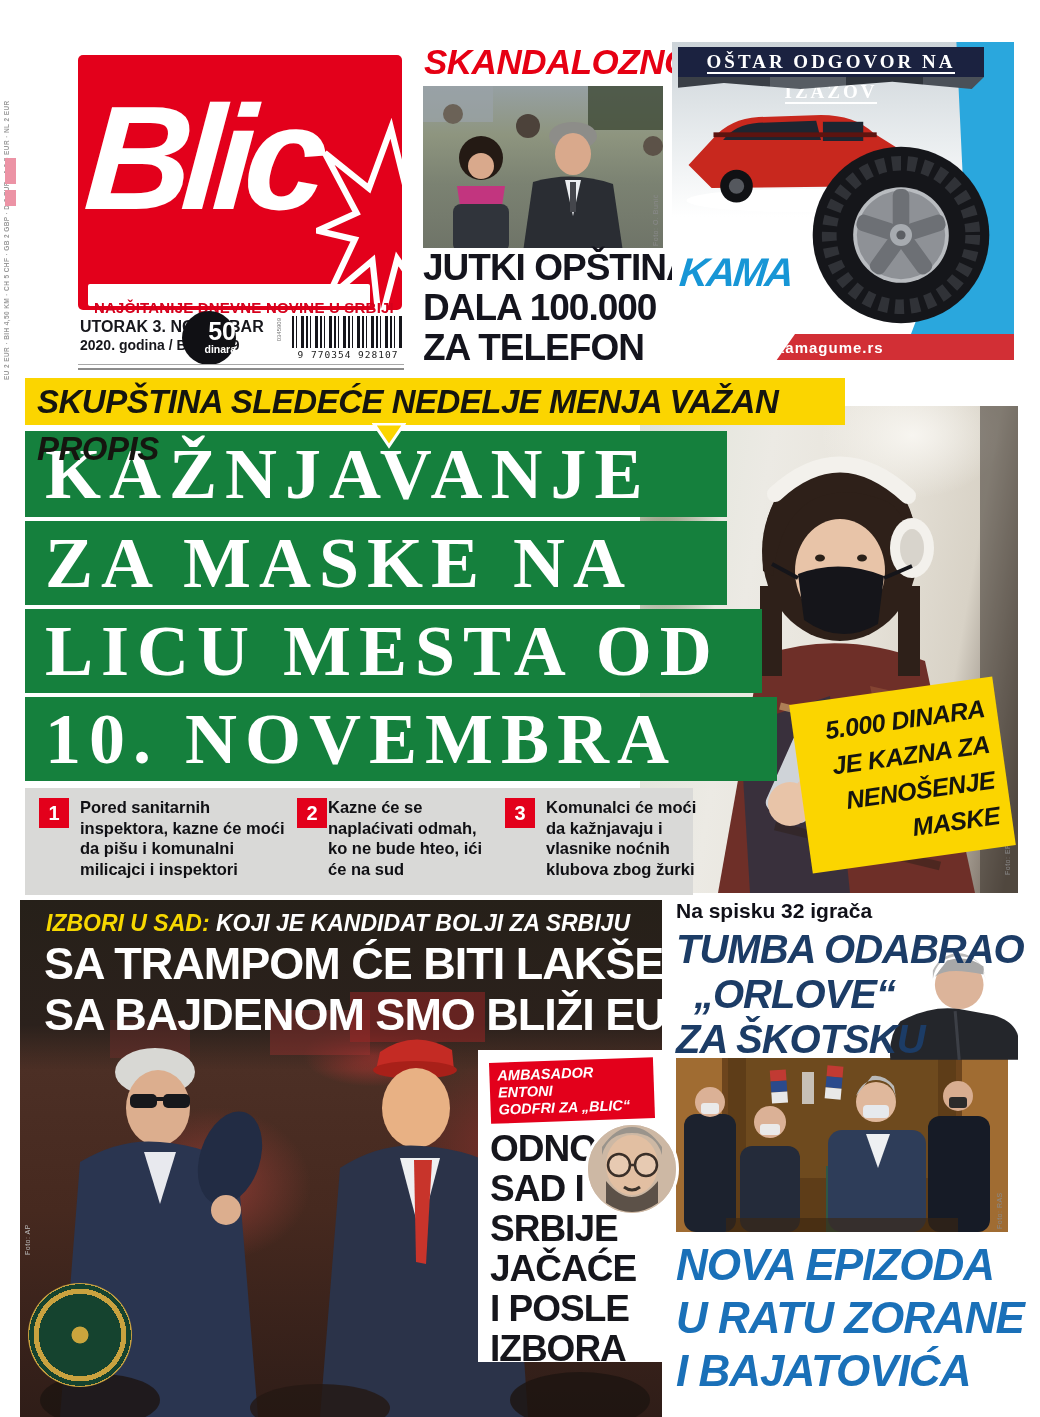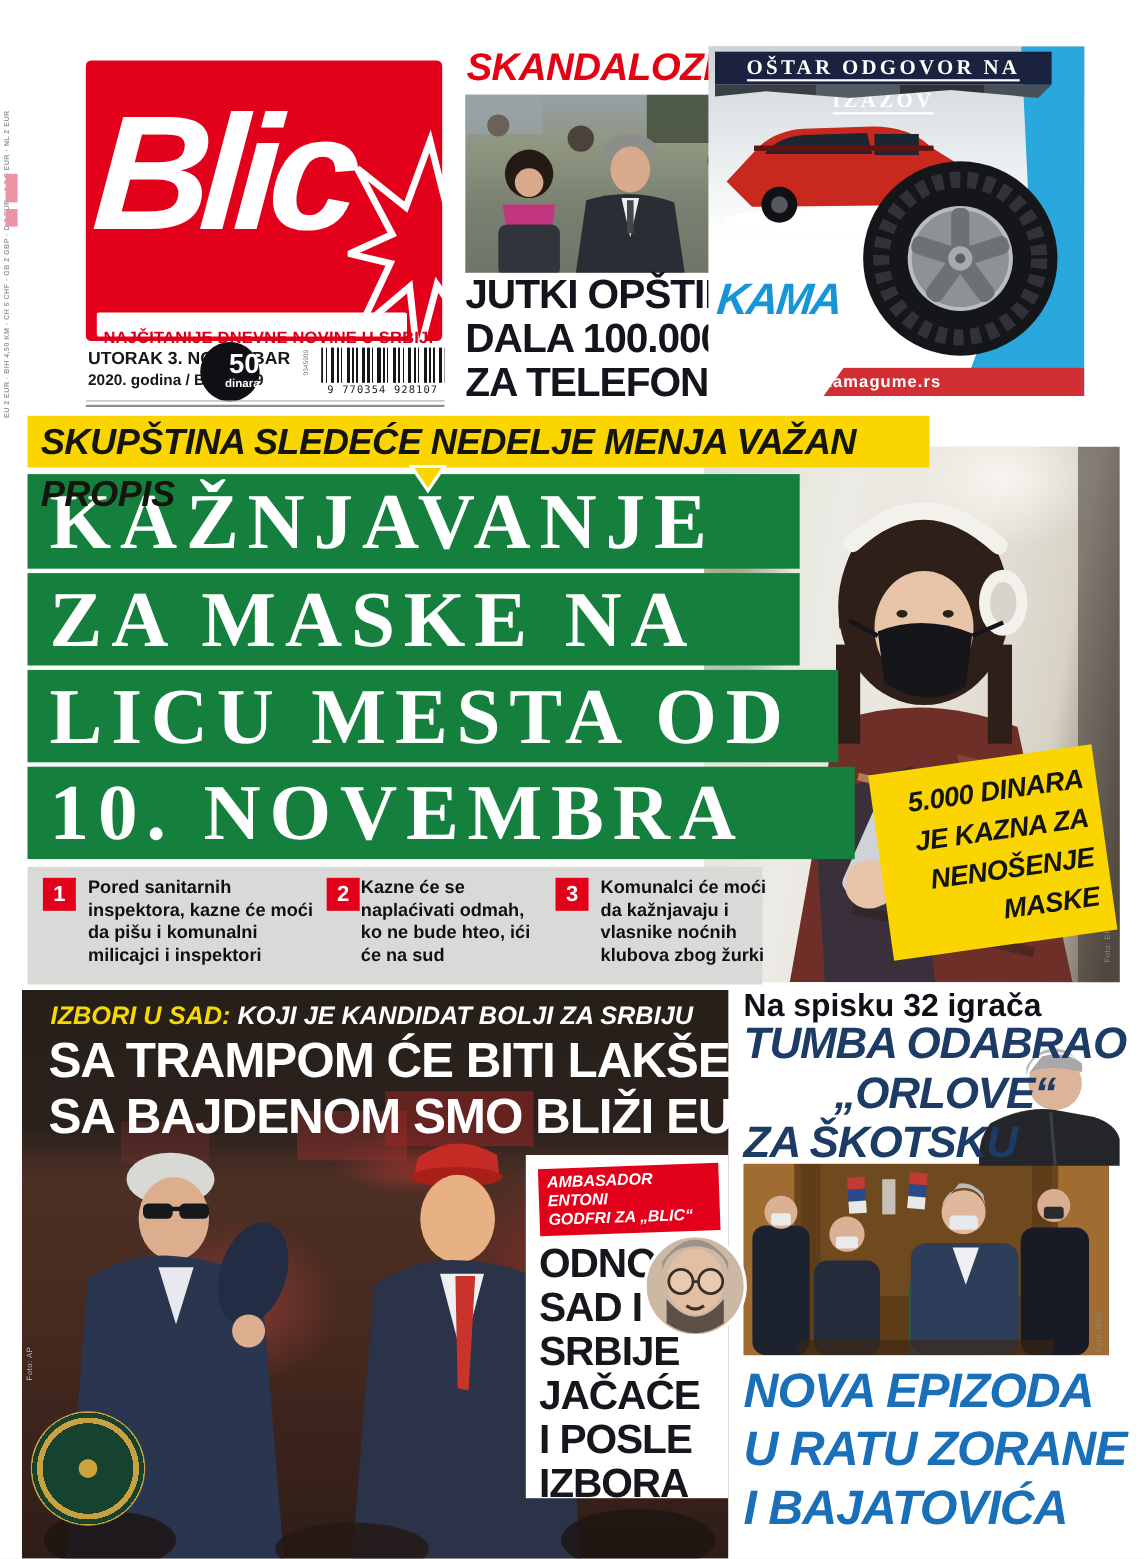--- a/index.html
+++ b/index.html
@@ -29,21 +29,21 @@
   .barcode-side{left:276px;top:318px;font-size:6px;color:#777;writing-mode:vertical-rl;transform:rotate(180deg);}
   .masthead-rule{left:78px;top:364px;width:326px;border-top:1px solid #a8a8a8;border-bottom:2px solid #8c8c8c;height:3px;}
   
   .scandal-kicker{left:424px;top:42px;font-size:35px;font-weight:900;font-style:italic;color:#e60013;letter-spacing:-.5px;}
   .scandal-photo{left:423px;top:86px;width:240px;height:162px;overflow:hidden;
      background:linear-gradient(180deg,#96a0a3 0,#8e957f 30%,#7b8272 60%,#6f7468 100%);}
   .v-credit{font-size:7px;color:#8a8a8a;writing-mode:vertical-rl;transform:rotate(180deg);letter-spacing:.5px;}
   .scandal-headline{left:423px;top:248px;font-size:37px;line-height:40px;font-weight:900;
                     color:#14141d;letter-spacing:-1px;}
   
-  .ad{left:644px;top:42px;width:342px;height:318px;overflow:hidden;
+  .ad{left:672px;top:42px;width:342px;height:318px;overflow:hidden;
       background:linear-gradient(180deg,#ccd3d8 0,#e8ecee 30%,#ffffff 55%,#ffffff 100%);}
   .ad-wedge{position:absolute;right:0;top:0;width:120px;height:318px;background:#2aa7dd;
             clip-path:polygon(52% 0,100% 0,100% 100%,6% 100%,58% 48%);}
   .ad-banner{position:absolute;left:6px;top:5px;width:306px;height:30px;background:#1b2240;
              color:#fff;text-align:center;font-family:"Liberation Serif",serif;font-weight:700;
              font-size:19px;line-height:30px;letter-spacing:3px;}
   .ad-banner span{border-bottom:2px solid #fff;}
   .ad-torn{position:absolute;left:6px;top:35px;width:306px;height:12px;
            background:linear-gradient(90deg,#3a3f46 0 30%,#565c63 30% 55%,#2e333a 55% 80%,#4a5058 80%);
            clip-path:polygon(0 0,100% 0,96% 100%,70% 40%,40% 100%,15% 50%,0 90%);}
@@ -90,24 +90,24 @@
                letter-spacing:-1px;z-index:4;}
   .seal{left:28px;top:1283px;width:104px;height:104px;border-radius:50%;z-index:3;
         background:radial-gradient(circle at 50% 50%,#caa53d 0 11%,#15432f 12% 56%,#c9a23f 56% 63%,#15432f 63% 69%,#c9a23f 69% 73%,#113726 73% 100%);}
   .inset{left:478px;top:1050px;width:184px;height:312px;background:#fff;z-index:5;padding:10px 8px 0 12px;box-sizing:border-box;}
   .inset-label{display:inline-block;background:#e3001b;color:#fff;font-size:14.5px;line-height:17px;
                font-weight:900;font-style:italic;padding:5px 8px;transform:rotate(-2deg);}
   .inset-headline{margin-top:8px;font-size:37px;line-height:40px;font-weight:900;color:#16161c;letter-spacing:-1px;}
   .inset-circle{left:585px;top:1122px;width:88px;height:88px;border-radius:50%;border:3px solid #fff;
                 overflow:hidden;z-index:6;background:#cdb8a4;}
   
-  .sport-kicker{left:676px;top:899px;font-size:29px;font-weight:900;color:#101018;}
+  .sport-kicker{left:676px;top:899px;font-size:21px;font-weight:900;color:#101018;}
   .sport-headline{left:676px;top:927px;font-size:40px;line-height:45px;font-weight:900;font-style:italic;
                   color:#1c3c66;letter-spacing:-1px;z-index:4;}
-  .sport-headline .ind{padding-left:18px;text-align:center;}
+  .sport-headline .ind{padding-left:18px;}
   .tumba-cut{left:870px;top:948px;z-index:3;}
   .parl-photo{left:676px;top:1058px;width:332px;height:174px;overflow:hidden;background:#8a5a28;}
   .energy-headline{left:676px;top:1238px;font-size:44px;line-height:53px;font-weight:900;font-style:italic;
                    color:#1a70b8;letter-spacing:-1px;}
 </style>
 </head>
 <body>
 
 <div class="page">
 

